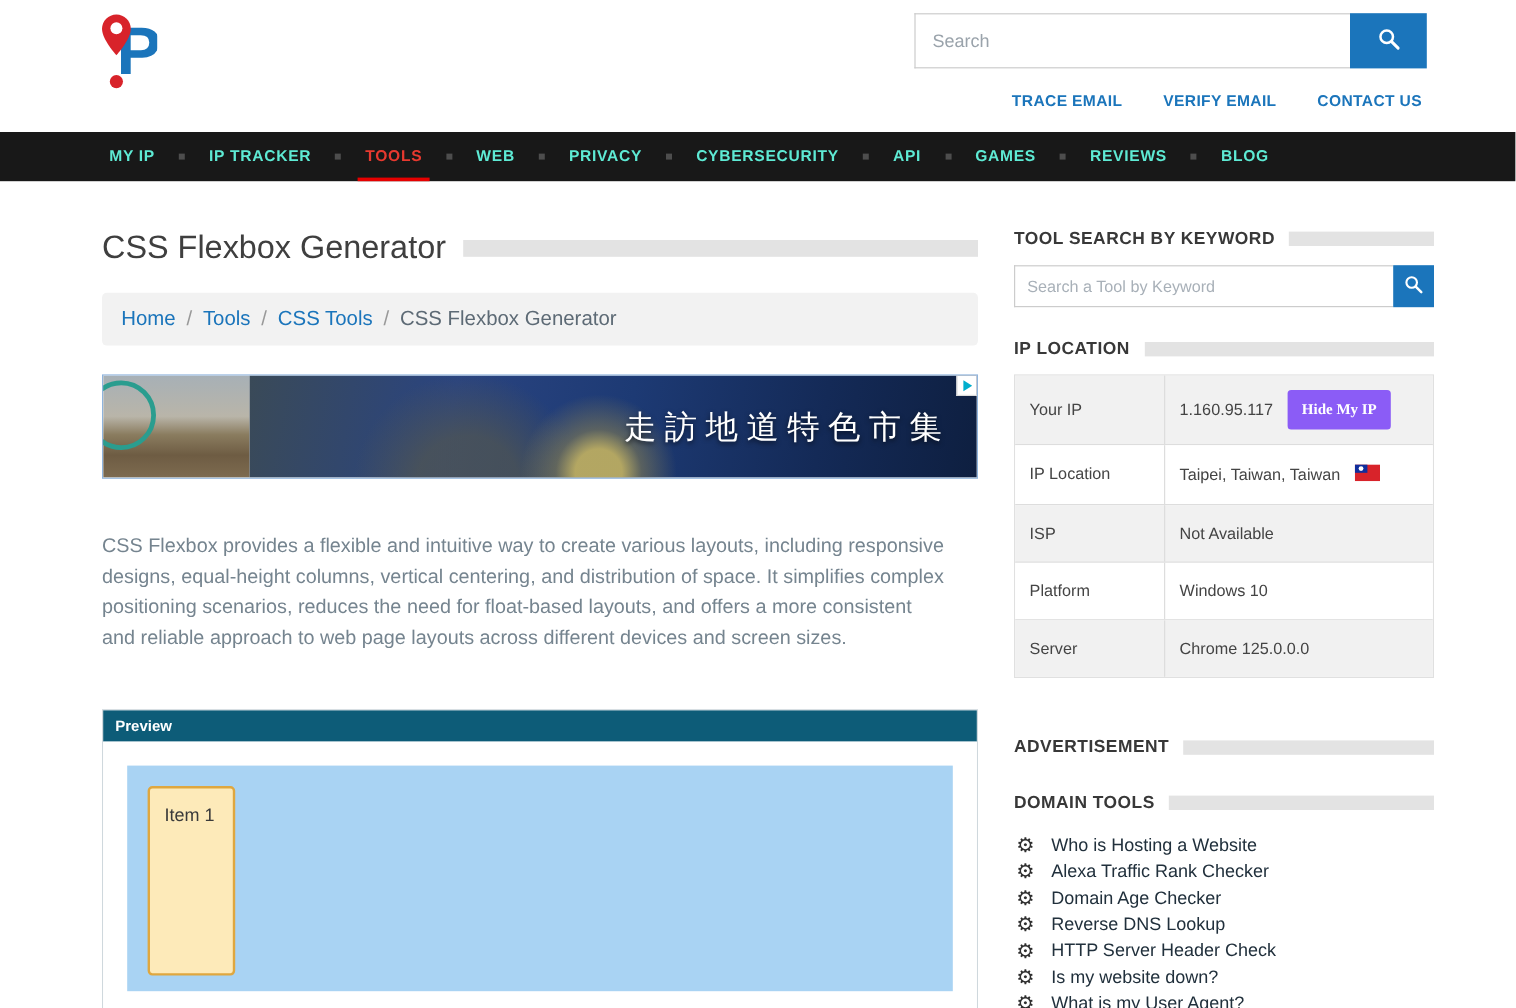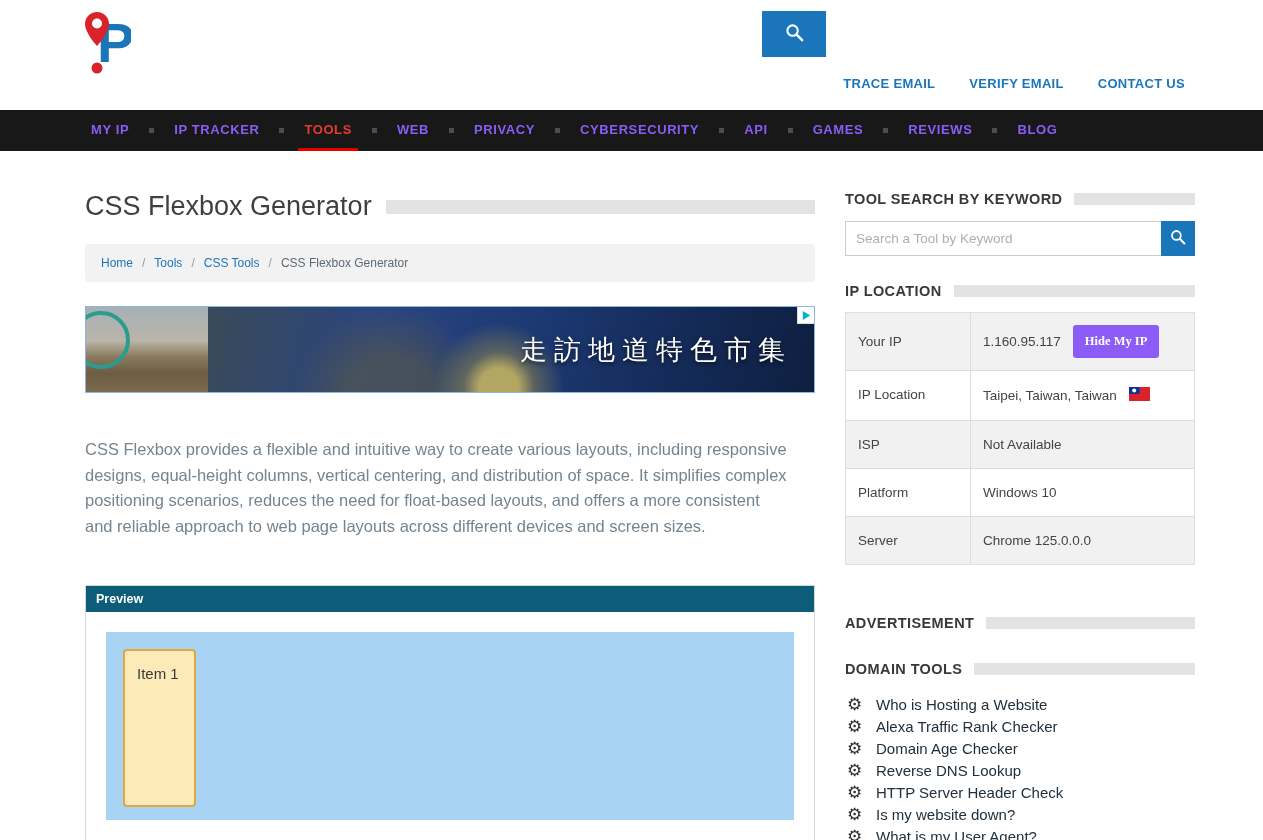--- a/index.html
+++ b/index.html
@@ -14,36 +14,36 @@
   .logo-tld { position: absolute; right: 0; bottom: -14px; font-size: 17px; font-weight: bold; color: #1b75bb; letter-spacing: 0; }
   .header-search { position: absolute; left: 762px; top: 11px; display: flex; }
   .header-search input { width: 363px; height: 46px; border: 1px solid #ccc; border-right: none; padding: 0 14px; font-size: 15px; color: #333; outline: none; }
   .header-search input::placeholder { color: #9aa3ab; }
   .header-search button { width: 64px; height: 46px; background: #1b75bb; border: none; cursor: pointer; display: flex; align-items: center; justify-content: center; }
   .header-links { position: absolute; top: 76px; right: 78px; display: flex; gap: 34px; }
   .header-links a { color: #1b75bb; font-size: 13px; font-weight: bold; text-decoration: none; letter-spacing: 0.3px; }
 
   
   .main-nav { height: 41px; background: #181818; display: flex; align-items: stretch; padding-left: 85px; }
-  .nav-item { display: flex; align-items: center; padding: 0 6px; color: #8b5cf6; font-size: 13px; font-weight: bold;
+  .nav-item { display: flex; align-items: center; padding: 0 6px; color: #5eead4; font-size: 13px; font-weight: bold;
     letter-spacing: 0.6px; text-decoration: none; height: 41px; border-bottom: 3px solid transparent; cursor: pointer; }
   .nav-item.active { color: #e8392f; border-bottom-color: #e60000; }
   .nav-sep { width: 5px; height: 5px; background: #4d4d4d; align-self: center; margin: 0 14px; }
 
   
   .content { display: flex; margin: 40px 68px 0 85px; gap: 30px; }
   .left-col { width: 730px; }
   .sidebar { width: 350px; }
 
   
   .title-row { display: flex; align-items: center; gap: 14px; }
   .page-title { font-size: 27px; font-weight: 400; color: #3f3f3f; white-space: nowrap; }
   .title-bar { flex: 1; height: 14px; background: #e3e3e3; }
 
-  .breadcrumb { margin-top: 22px; background: #f2f2f2; border-radius: 4px; padding: 12px 16px; font-size: 12px;
+  .breadcrumb { margin-top: 22px; background: #f2f2f2; border-radius: 4px; padding: 12px 16px; font-size: 17px;
     display: flex; gap: 9px; align-items: center; }
   .breadcrumb a { color: #1b75bb; text-decoration: none; cursor: pointer; }
   .breadcrumb .crumb-sep { color: #999; }
   .breadcrumb .current { color: #5d6a75; }
 
   .ad-banner { position: relative; margin-top: 24px; height: 87px; border: 1px solid #8fb4dd; display: flex; overflow: hidden; cursor: pointer; text-decoration: underline; }
   .ad-left { position: relative; width: 122px; background: linear-gradient(180deg, #a7b0b6 0%, #b9b5a9 40%, #8a7c5f 58%, #6e5c43 78%, #7d6b50 100%); }
   .ad-ring { position: absolute; left: -14px; top: 4px; width: 58px; height: 58px; border: 4px solid #2a9d8f; border-radius: 50%; }
   .ad-right { position: relative; flex: 1;
     background:
@@ -106,20 +106,21 @@
         <circle cx="12" cy="13.5" r="5" fill="#fff"></circle>
         <circle cx="12" cy="58" r="5.5" fill="#d8232a"></circle>
       </svg>
     </span>
     <span class="logo-text">
       <span class="logo-tld">.net</span>
     </span>
   </div>
 
   <div class="header-search">
+    <input type="text" placeholder="Search" style="">
     <button>
       <span>
         <svg viewBox="0 0 20 20" width="19" height="19">
             <circle cx="8" cy="8" r="5.5" fill="none" stroke="#fff" stroke-width="2.2"></circle>
             <line x1="12.5" y1="12.5" x2="18" y2="18" stroke="#fff" stroke-width="2.6" stroke-linecap="round"></line>
           </svg>
       </span>
     </button>
   </div>
 

